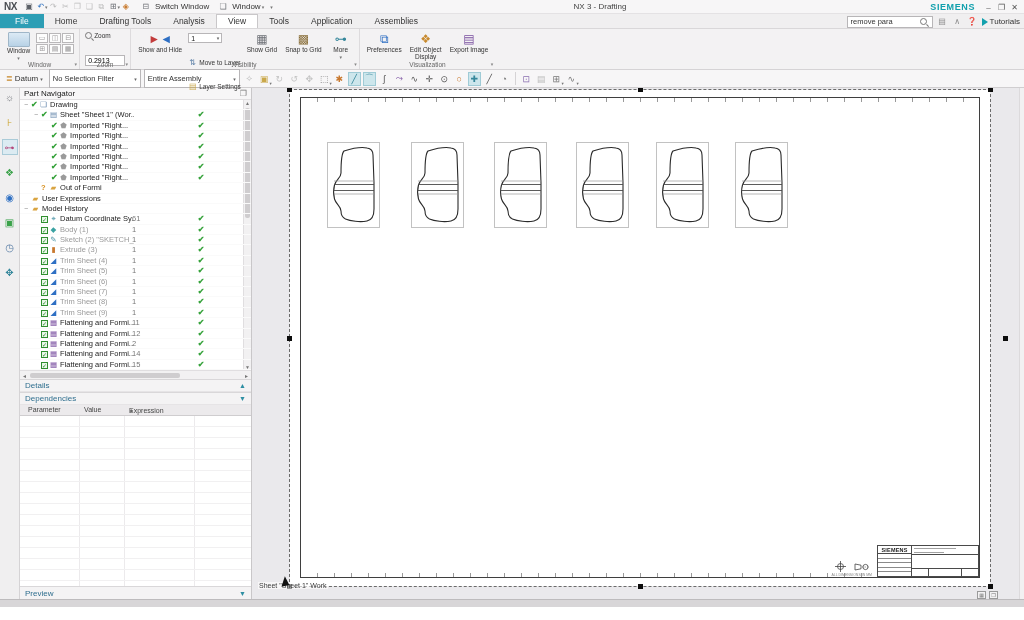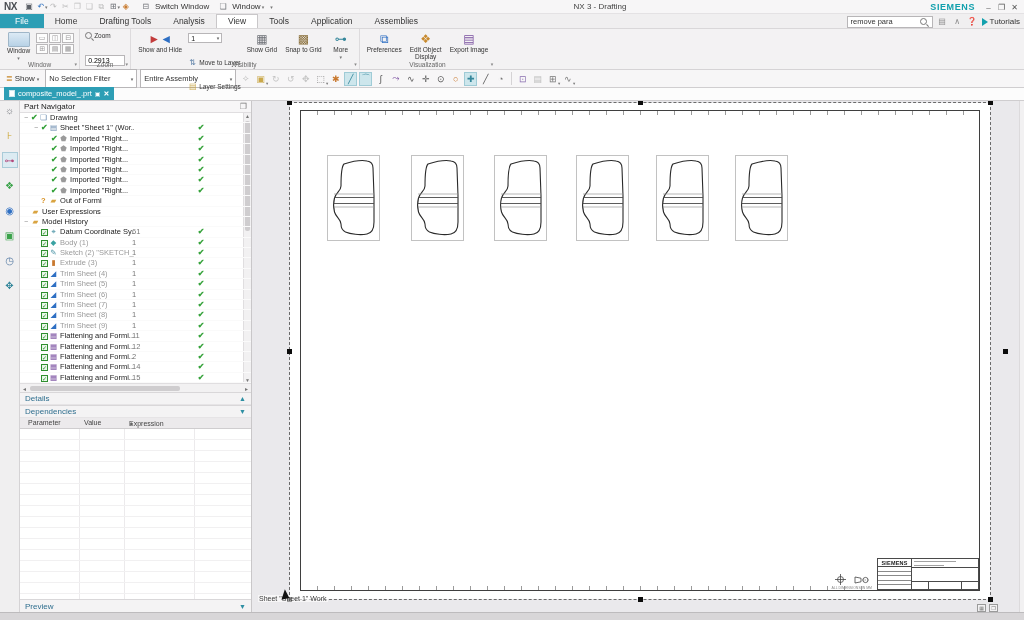--- a/index.html
+++ b/index.html
@@ -276,21 +276,21 @@
         <span class="bico" style="color:#7a4fa0">▤</span>
         <span>Export Image</span>
       </div>
       <div class="rfoot"><span>Visualization</span><span class="ddr">▾</span></div>
     </div>
   </div>
 
   <div class="toolbar">
     <span class="menu-btn">
       <span style="color:#c88a2e;font-size:8px">≣</span>
-      <span>Show</span>
+      <span>Datum</span>
       <span class="dda">▾</span>
     </span>
     <span class="tb-select" style="width:92px">
       <span>No Selection Filter</span>
         <span class="dda">▾</span>
     </span>
     <span class="tb-select" style="width:96px">
       <span>Entire Assembly</span>
         <span class="dda">▾</span>
     </span>
@@ -314,28 +314,20 @@
         <span class="tico" style="color: rgb(85, 85, 85);">╱</span>
         <span class="tico" style="color: rgb(119, 119, 119);">◔</span>
         <span class="tbsep"></span>
         <span class="tico" style="color: rgb(138, 111, 176);">⊡</span>
         <span class="tico" style="color: rgb(189, 189, 189);">▤</span>
         <span class="tico" style="color: rgb(119, 119, 119);">⊞<span class="mini-dd">▾</span></span>
         <span class="tico" style="color: rgb(119, 119, 119);">∿<span class="mini-dd">▾</span></span>
       </span>
   </div>
 
-  <div class="doctabs">
-    <span class="doctab">
-      <span class="pico"></span>
-      <span>composite_model_.prt</span>
-      <span style="font-size:6px">▣</span>
-      <span class="x">✕</span>
-    </span>
-  </div>
 
   <div class="main">
 
     <div class="resourcebar" id="resourcebar">
         <span class="rico" style="color: rgb(109, 112, 118);">☼</span>
         <span class="rico" style="color: rgb(201, 162, 39);">⊦</span>
         <span class="rico active" style="color: rgb(179, 72, 124);">⊶</span>
         <span class="rico" style="color: rgb(58, 162, 74);">❖</span>
         <span class="rico" style="color: rgb(46, 111, 195);">◉</span>
         <span class="rico" style="color: rgb(58, 162, 74);">▣</span>

